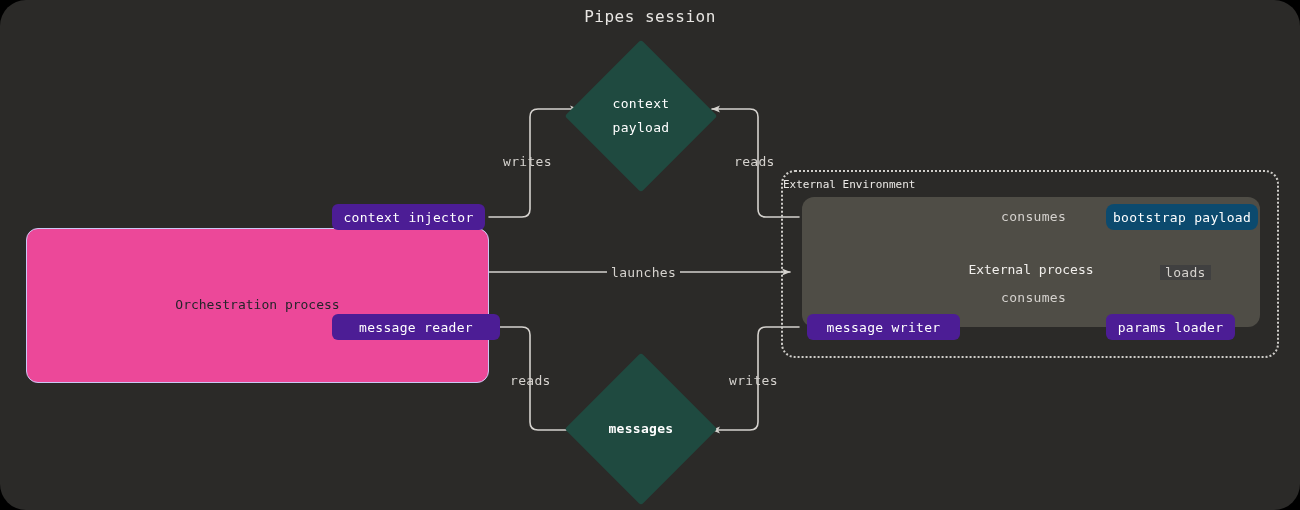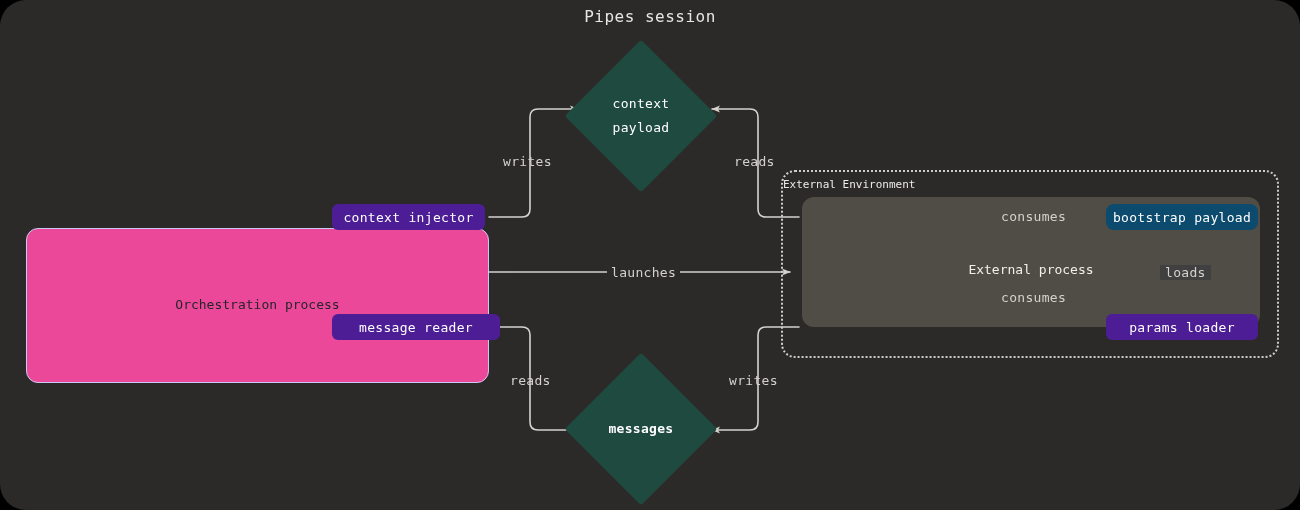--- a/index.html
+++ b/index.html
@@ -131,21 +131,21 @@
     align-items: center;
     justify-content: center;
     white-space: nowrap;
     letter-spacing: 0.3px;
   }
 
   #node-context-injector { left: 332px; top: 204px; width: 153px; height: 26px; }
   #node-message-reader   { left: 332px; top: 314px; width: 168px; height: 26px; }
   #node-context-loader   { left: 807px; top: 204px; width: 153px; height: 26px; }
   #node-message-writer   { left: 807px; top: 314px; width: 153px; height: 26px; }
-  #node-params-loader    { left: 1106px; top: 314px; width: 152px; height: 26px; }
+  #node-params-loader    { left: 1106px; top: 314px; width: 129px; height: 26px; }
   #node-bootstrap-payload{ left: 1106px; top: 204px; width: 152px; height: 26px; }
 
   
   .diamond {
     position: absolute;
     display: flex;
     align-items: center;
     justify-content: center;
   }
   .diamond .dia-shape {
@@ -244,20 +244,23 @@
 
   <div id="external-environment">
     <div class="env-label">External Environment</div>
   </div>
 
   <div id="external-process">
     <div class="proc-label">External process</div>
   </div>
 
 
+  <div class="pill" id="node-message-writer">
+    <span>message writer</span>
+  </div>
 
   <div class="pill" id="node-params-loader">
     <span>params loader</span>
   </div>
 
   <div class="teal-node" id="node-bootstrap-payload">
     <span>bootstrap payload</span>
   </div>
 
   <div class="edge-label" id="label-writes-top">writes</div>

